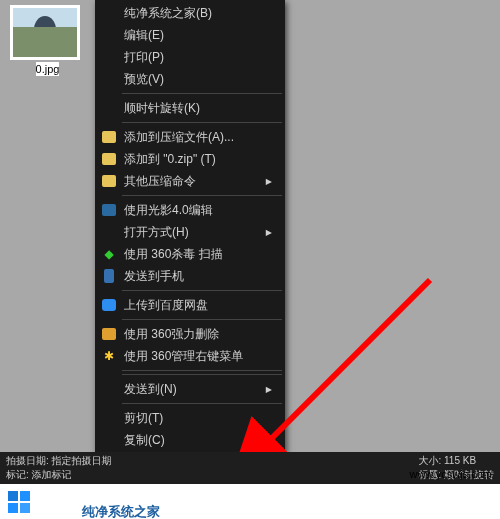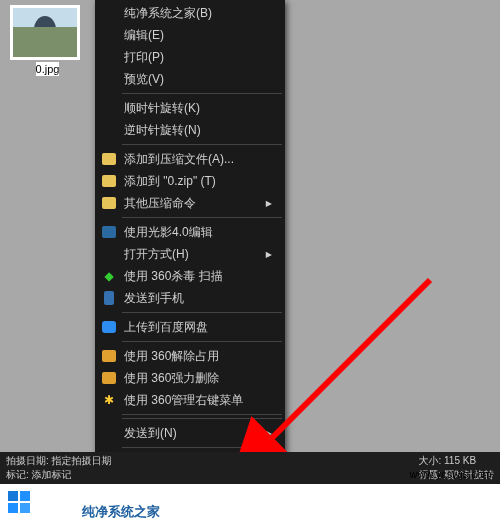--- a/index.html
+++ b/index.html
@@ -149,23 +149,20 @@
   <div class="menu-item">
       <span>打印(P)</span>
     </div>
   <div class="menu-item">
       <span>预览(V)</span>
     </div>
   <div class="menu-sep"></div>
   <div class="menu-item">
       <span>顺时针旋转(K)</span>
     </div>
-  <div class="menu-item">
-      <span>逆时针旋转(N)</span>
-    </div>
   <div class="menu-sep"></div>
   <div class="menu-item">
       <span class="menu-icon">
         <span class="ic-box" style="background:#e6c45a;"></span>
       </span>
       <span>添加到压缩文件(A)...</span>
     </div>
   <div class="menu-item">
       <span class="menu-icon">
         <span class="ic-box" style="background:#e6c45a;"></span>
@@ -201,26 +198,20 @@
       <span>发送到手机</span>
     </div>
   <div class="menu-sep"></div>
   <div class="menu-item">
       <span class="menu-icon">
         <span class="ic-box" style="background:#2e8df0;border-radius:3px;"></span>
       </span>
       <span>上传到百度网盘</span>
     </div>
   <div class="menu-sep"></div>
-  <div class="menu-item">
-      <span class="menu-icon">
-        <span class="ic-box" style="background:#e0a030;"></span>
-      </span>
-      <span>使用 360解除占用</span>
-    </div>
   <div class="menu-item">
       <span class="menu-icon">
         <span class="ic-box" style="background:#e0a030;"></span>
       </span>
       <span>使用 360强力删除</span>
     </div>
   <div class="menu-item">
       <span class="menu-icon" style="color:#ffcc33;">✱</span>
       <span>使用 360管理右键菜单</span>
     </div>

